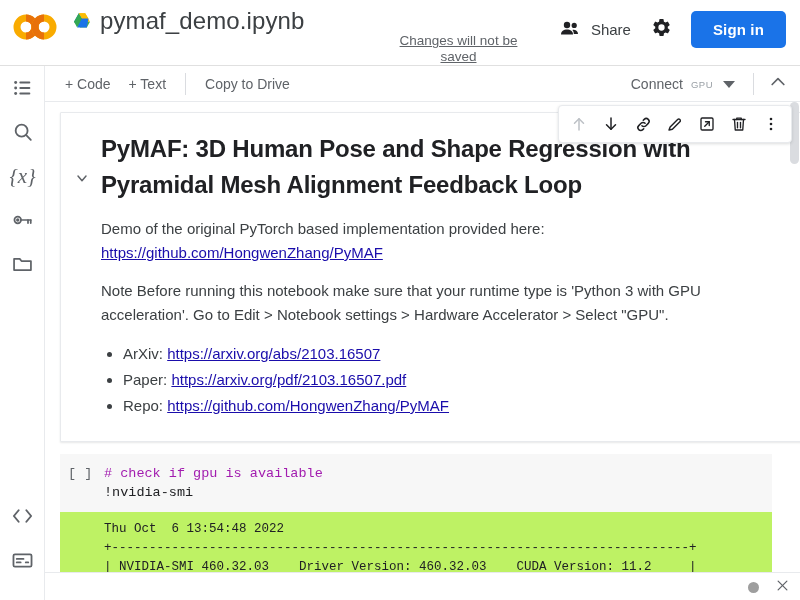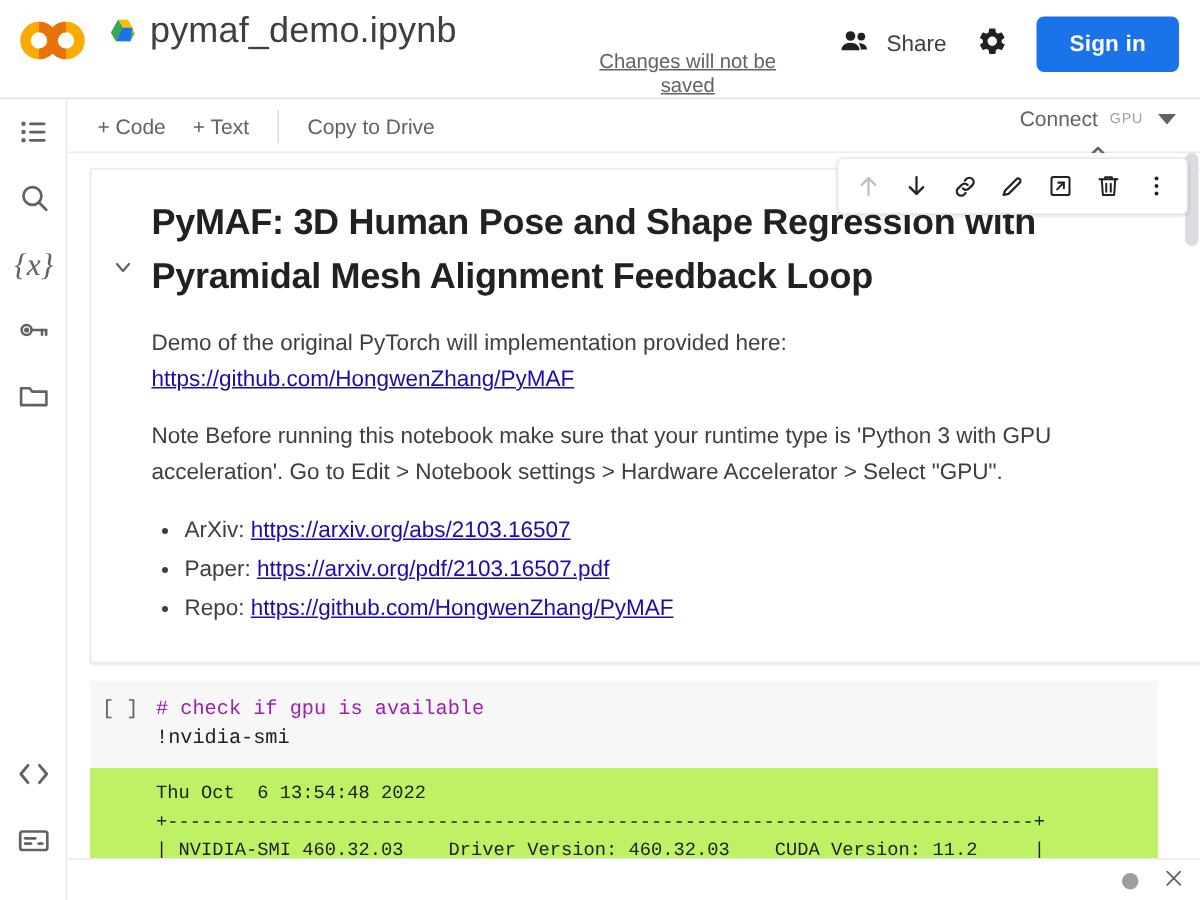--- a/index.html
+++ b/index.html
@@ -153,21 +153,20 @@
     height: 22px;
     background: #dadce0;
     margin: 0 9px;
   }
   .tb-right {
     position: absolute;
     right: 8px; top: 0;
     height: 36px;
     display: flex;
     align-items: center;
-    flex-direction: column;
   }
   .connect-btn {
     display: flex;
     align-items: center;
     gap: 8px;
     padding: 5px 8px;
     border-radius: 4px;
     cursor: pointer;
   }
   .connect-label { font-size: 14px; color: #5f6368; }
@@ -601,21 +600,21 @@
         <span>
           <svg width="16" height="16" viewBox="0 0 24 24" fill="none" stroke="#5f6368" stroke-width="2.2" stroke-linecap="round" stroke-linejoin="round">
             <polyline points="6,9 12,16 18,9"></polyline>
           </svg>
         </span>
       </div>
 
       <h1 class="md-h1">PyMAF: 3D Human Pose and Shape Regression with Pyramidal Mesh Alignment Feedback Loop</h1>
 
       <p class="md-p">
-        <span>Demo of the original PyTorch will implementation provided here:</span><br>
+        <span>Demo of the original PyTorch based implementation provided here:</span><br>
         <span class="md-link">https://github.com/HongwenZhang/PyMAF</span>
       </p>
 
       <p class="md-p">Note Before running this notebook make sure that your runtime type is 'Python 3 with GPU acceleration'. Go to Edit &gt; Notebook settings &gt; Hardware Accelerator &gt; Select "GPU".</p>
 
       <ul class="md-ul">
         <li>
           <span>ArXiv:</span>
           <span class="md-link">https://arxiv.org/abs/2103.16507</span>
         </li>

